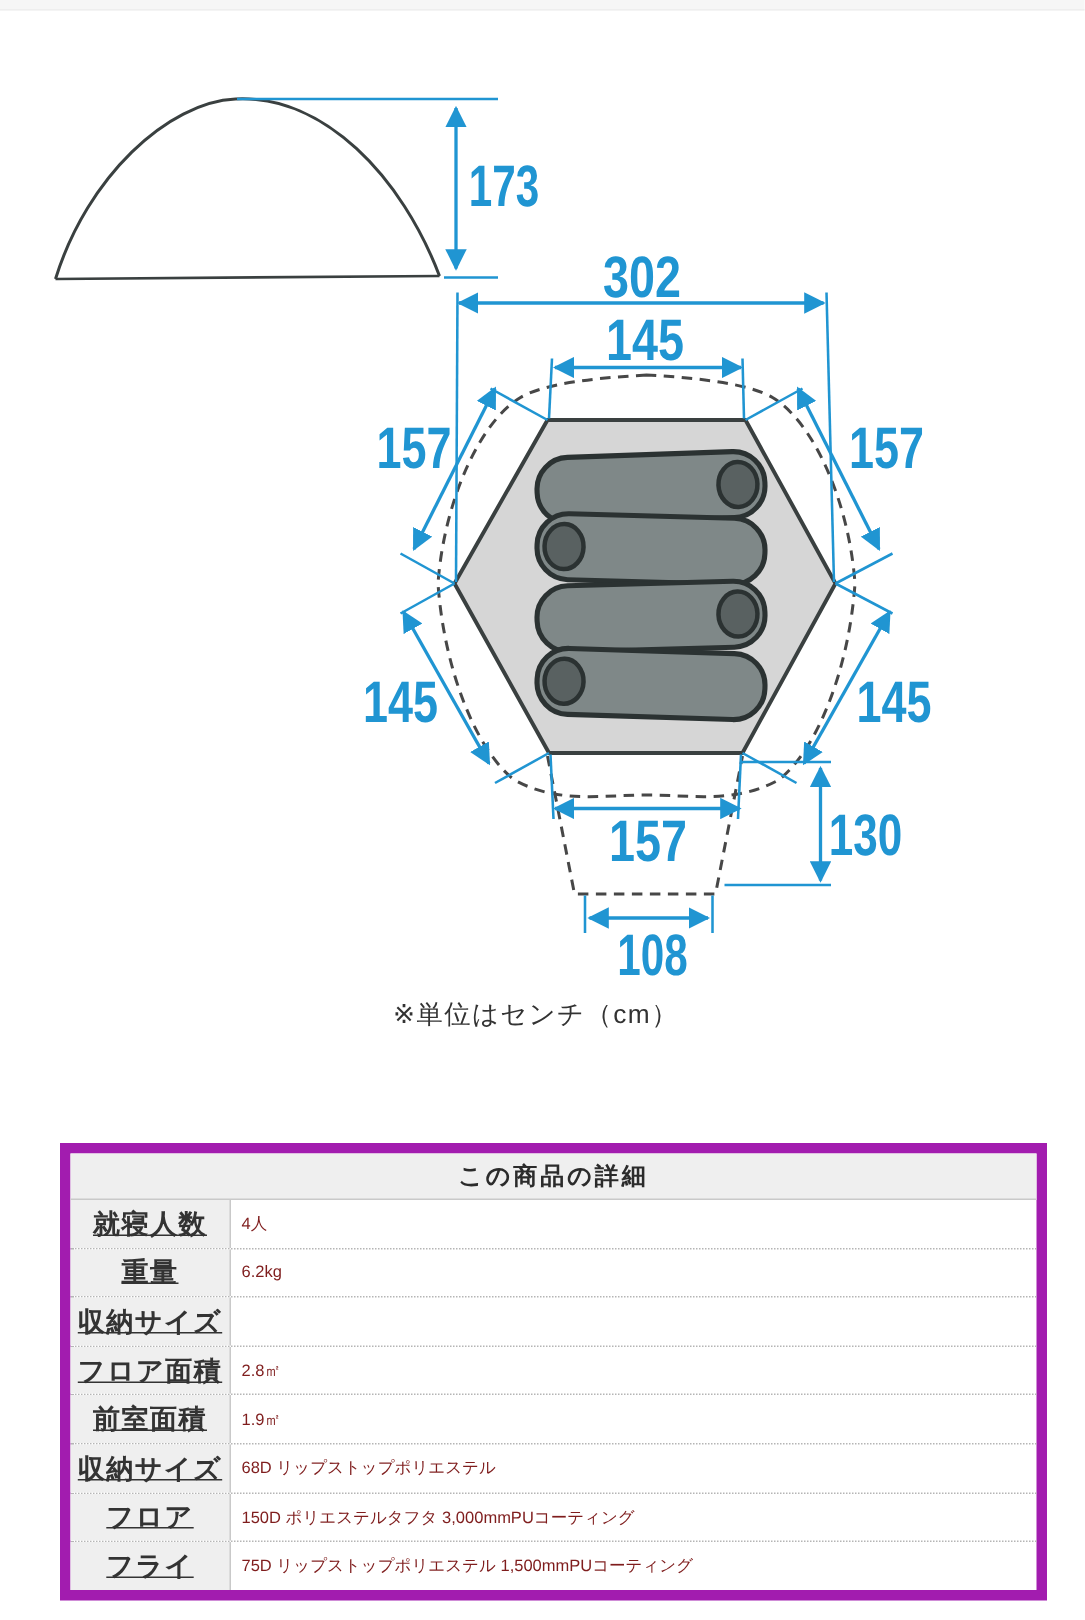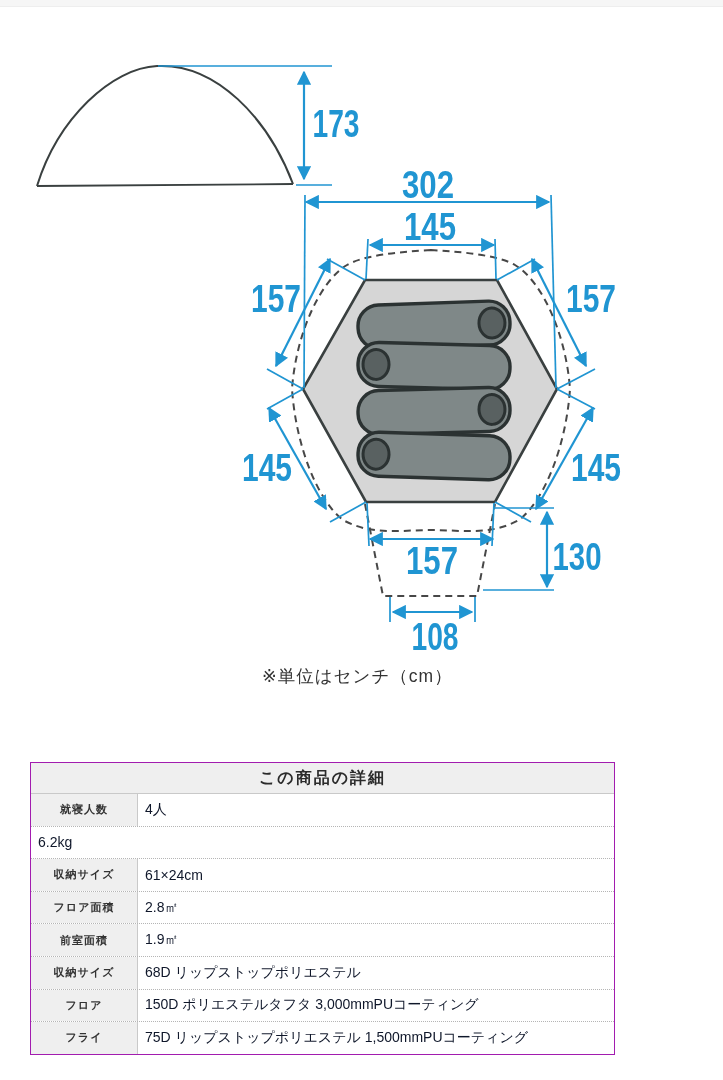--- a/index.html
+++ b/index.html
@@ -10,38 +10,38 @@
   }
   .top-strip{position:absolute;top:0;left:0;width:723px;height:6px;background:#f6f6f6;border-bottom:1px solid #eeeeee;}
   svg.diagram{position:absolute;top:0;left:0;}
   .dim-text{font-family:"Liberation Sans","DejaVu Sans",sans-serif;font-weight:bold;font-size:39px;}
   .note-text{font-family:"Liberation Sans","DejaVu Sans",sans-serif;font-size:17.5px;fill:#333333;letter-spacing:1px;}
   .tent-line{stroke:#3a4040;fill:none;}
   .dashed{stroke:#474747;fill:none;stroke-width:2;stroke-dasharray:7 5;}
   .bag rect,.bag ellipse{stroke:#2b3232;}
 
   .spec{
-    position:absolute;left:30px;top:762px;width:585px;
-    border:1px solid #a21caf;background:#ffffff;box-sizing:border-box;
+    position:absolute;left:40px;top:762px;width:658px;
+    border:7px solid #a21caf;background:#ffffff;box-sizing:border-box;
   }
   .spec-header{
     height:30px;background:#efefef;border-bottom:1px solid #c9c9c9;
     display:flex;align-items:center;justify-content:center;
     font-weight:bold;font-size:16px;letter-spacing:2px;color:#2b2b2b;
   }
   .spec-row{display:flex;height:31.6px;}
   .spec-row + .spec-row{border-top:1px dotted #b5b5b5;}
   .spec-label{
     width:106px;flex-shrink:0;background:#efefef;border-right:1px solid #c9c9c9;
     display:flex;align-items:center;justify-content:center;
-    font-weight:bold;font-size:11px;letter-spacing:1px;color:#333333;
+    font-weight:bold;font-size:18px;letter-spacing:1px;color:#333333;text-decoration:underline;
   }
   .spec-value{
     flex:1;display:flex;align-items:center;
-    padding-left:7px;font-size:14px;color:#0f172a;white-space:nowrap;
+    padding-left:7px;font-size:11px;color:#7f1d1d;white-space:nowrap;
   }
 </style>
 </head>
 <body>
 
 <div class="top-strip"></div>
 
 <svg class="diagram" width="723" height="710" viewBox="0 0 723 710">
   <defs>
     <marker id="arr" viewBox="0 0 10 10" refX="9" refY="5" markerWidth="6.5" markerHeight="6.5" orient="auto-start-reverse">
@@ -141,25 +141,25 @@
 </svg>
 
 <div class="spec">
   <div class="spec-header">この商品の詳細</div>
 
   <div class="spec-row">
     <div class="spec-label">就寝人数</div>
     <div class="spec-value">4人</div>
   </div>
   <div class="spec-row">
+    <div class="spec-label">重量</div>
     <div class="spec-value">6.2kg</div>
   </div>
   <div class="spec-row">
     <div class="spec-label">収納サイズ</div>
-    <div class="spec-value">61×24cm</div>
   </div>
   <div class="spec-row">
     <div class="spec-label">フロア面積</div>
     <div class="spec-value">2.8㎡</div>
   </div>
   <div class="spec-row">
     <div class="spec-label">前室面積</div>
     <div class="spec-value">1.9㎡</div>
   </div>
   <div class="spec-row">

